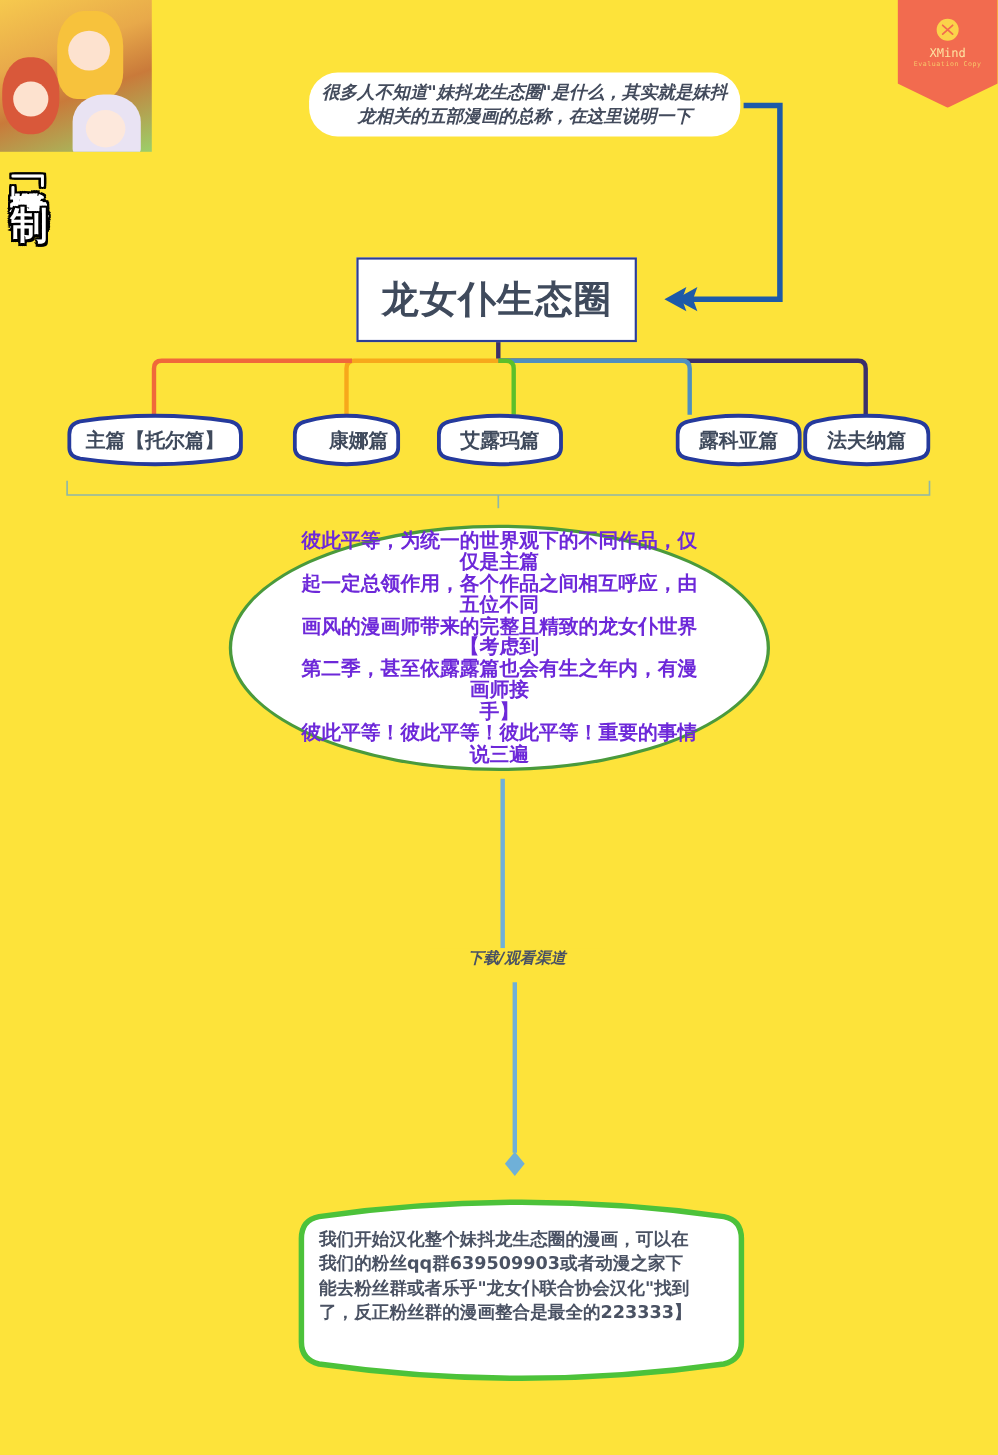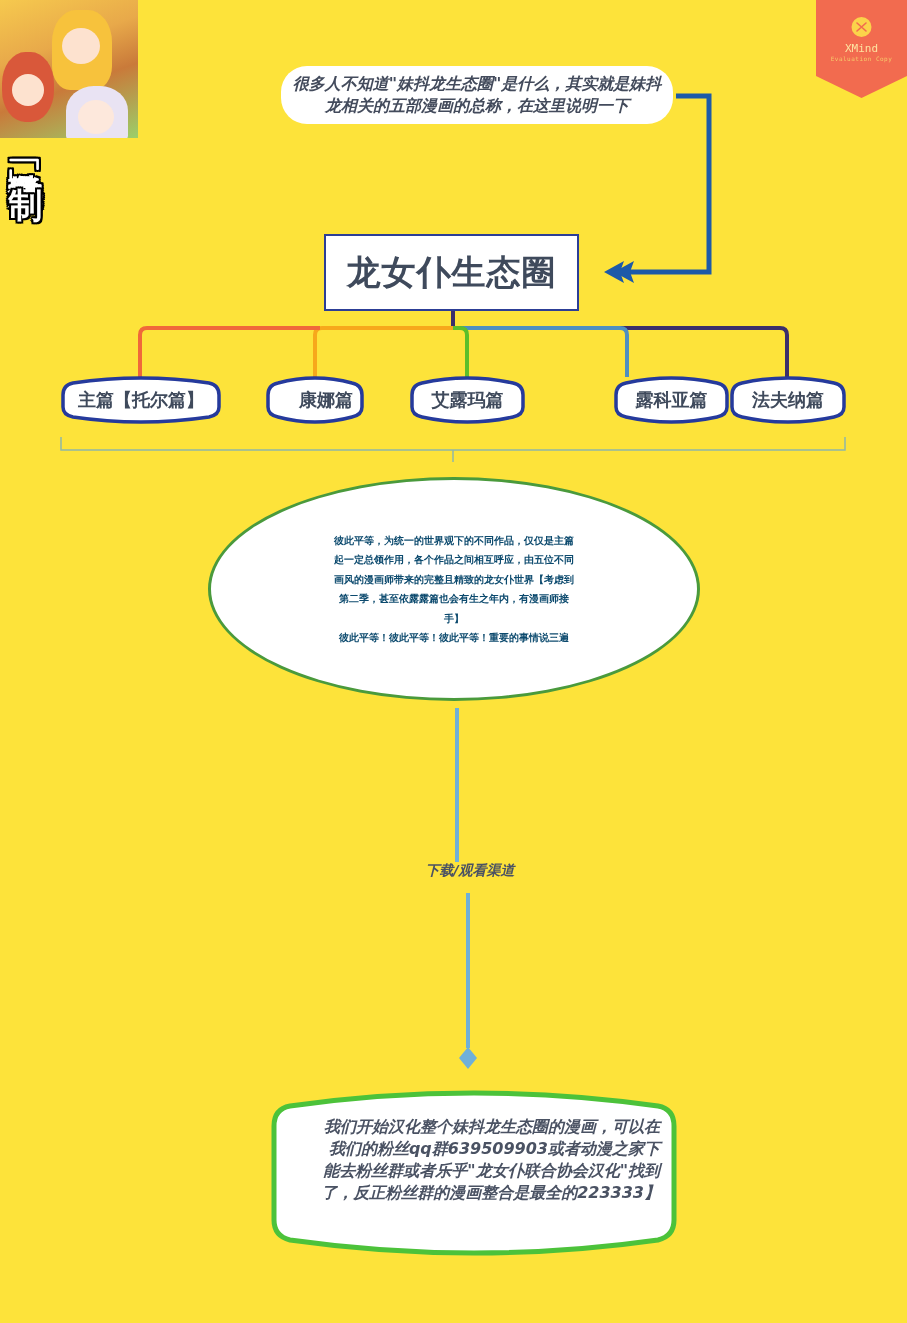--- a/index.html
+++ b/index.html
@@ -68,36 +68,36 @@
   .branch svg { position: absolute; left: 0; top: 0; }
   .branch span { position: relative; font-size: 18px; font-weight: bold; color: #3f4a5c; }
 
   
   .ellipse {
     left: 208px; top: 477px; width: 492px; height: 224px;
     background: #fff; border: 3px solid #4a9a3c; border-radius: 50%;
     box-sizing: border-box;
     display: flex; align-items: center; justify-content: center; text-align: center;
   }
-  .ellipse .txt { width: 370px; font-size: 10px; font-weight: bold; color: #0c4a6e; line-height: 19.5px; }
+  .ellipse .txt { width: 370px; font-size: 18px; font-weight: bold; color: #6d28d9; line-height: 19.5px; }
 
   .channel-label {
     left: 390px; top: 862px; width: 160px; text-align: center;
     font-size: 14px; font-style: italic; font-weight: bold; color: #4a5263;
     background: #fde33a;
   }
 
   
   .bottom-note {
     left: 270px; top: 1082px; width: 408px; height: 182px;
   }
   .bottom-note svg { position: absolute; left: 0; top: 0; }
   .bottom-note .txt {
-    position: absolute; left: 20px; top: 34px; width: 370px; text-align: right;
-    font-size: 16px; font-style: italic; font-weight: bold; color: #4a5263; line-height: 22px;
+    position: absolute; left: 20px; top: 34px; width: 370px; text-align: left;
+    font-size: 16px; font-weight: bold; color: #4a5263; line-height: 22px;
   }
 </style>
 </head>
 <body>
 
 <div class="abs cover">
   <div class="abs hair1"></div>
   <div class="abs face1"></div>
   <div class="abs hair2"></div>
   <div class="abs face2"></div>
@@ -150,21 +150,21 @@
       <path d="M12,8 Q80,-2 148,8 Q158,10 158,20 L158,32 Q158,40 148,42 Q80,52 12,42 Q2,40 2,32 L2,20 Q2,10 12,8 Z" fill="#fff" stroke="#253a9c" stroke-width="3.5"></path>
     </svg>
   <span>主篇【托尔篇】</span>
 </div>
 <div class="abs branch" style="left:266px;top:375px;width:120px;">
   <svg width="98" height="50">
       <path d="M12,8 Q49,-2 86,8 Q96,10 96,20 L96,32 Q96,40 86,42 Q49,52 12,42 Q2,40 2,32 L2,20 Q2,10 12,8 Z" fill="#fff" stroke="#253a9c" stroke-width="3.5"></path>
     </svg>
   <span>康娜篇</span>
 </div>
-<div class="abs branch" style="left:410px;top:375px;width:115px;">
+<div class="abs branch" style="left:397px;top:375px;width:115px;">
   <svg width="115" height="50">
       <path d="M12,8 Q57,-2 103,8 Q113,10 113,20 L113,32 Q113,40 103,42 Q57,52 12,42 Q2,40 2,32 L2,20 Q2,10 12,8 Z" fill="#fff" stroke="#253a9c" stroke-width="3.5"></path>
     </svg>
   <span>艾露玛篇</span>
 </div>
 <div class="abs branch" style="left:570px;top:375px;width:115px;margin-left:44px;">
   <svg width="115" height="50">
       <path d="M12,8 Q57,-2 103,8 Q113,10 113,20 L113,32 Q113,40 103,42 Q57,52 12,42 Q2,40 2,32 L2,20 Q2,10 12,8 Z" fill="#fff" stroke="#253a9c" stroke-width="3.5"></path>
     </svg>
   <span>露科亚篇</span>

